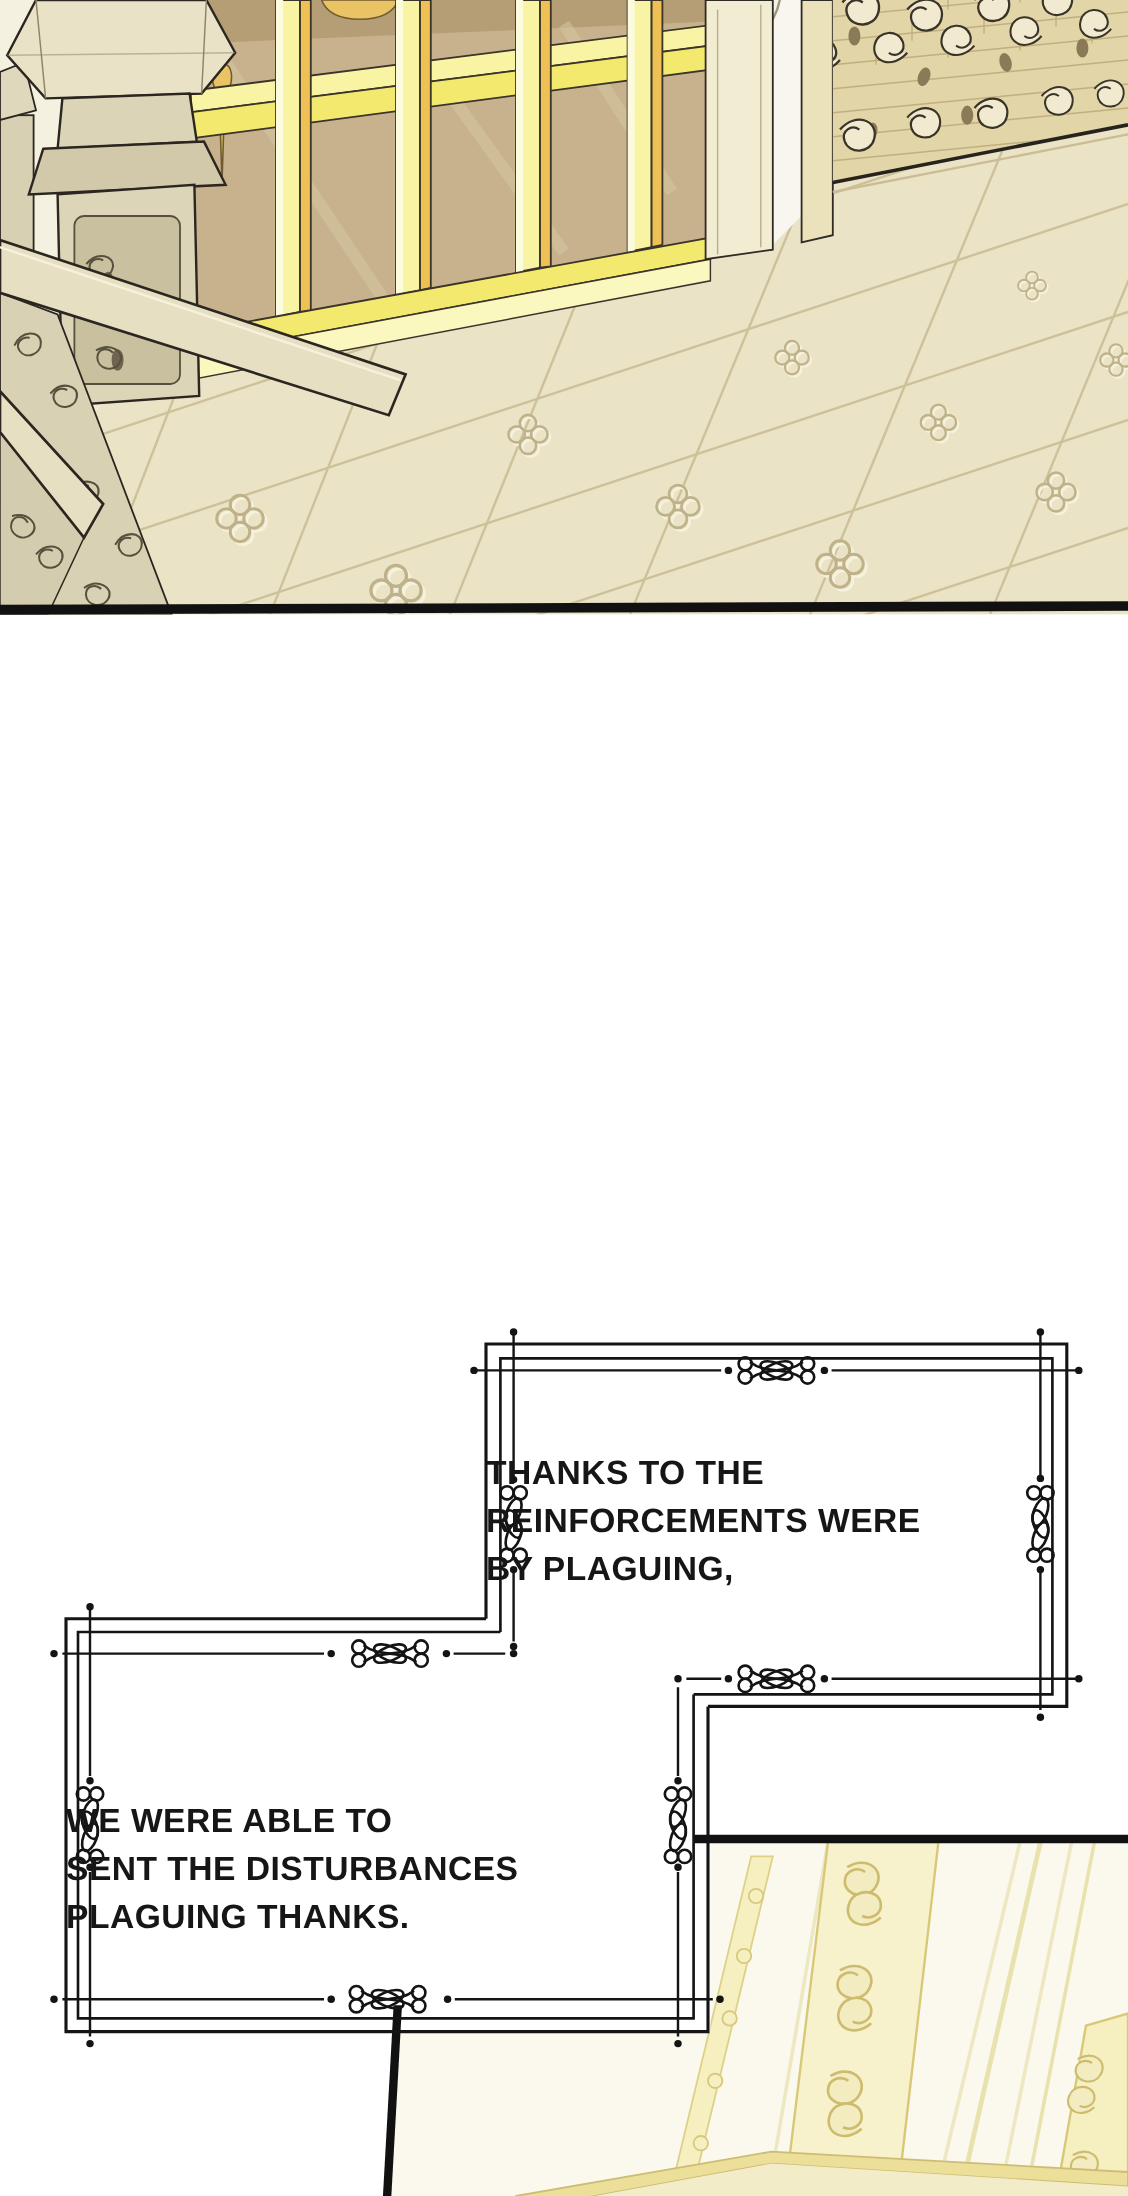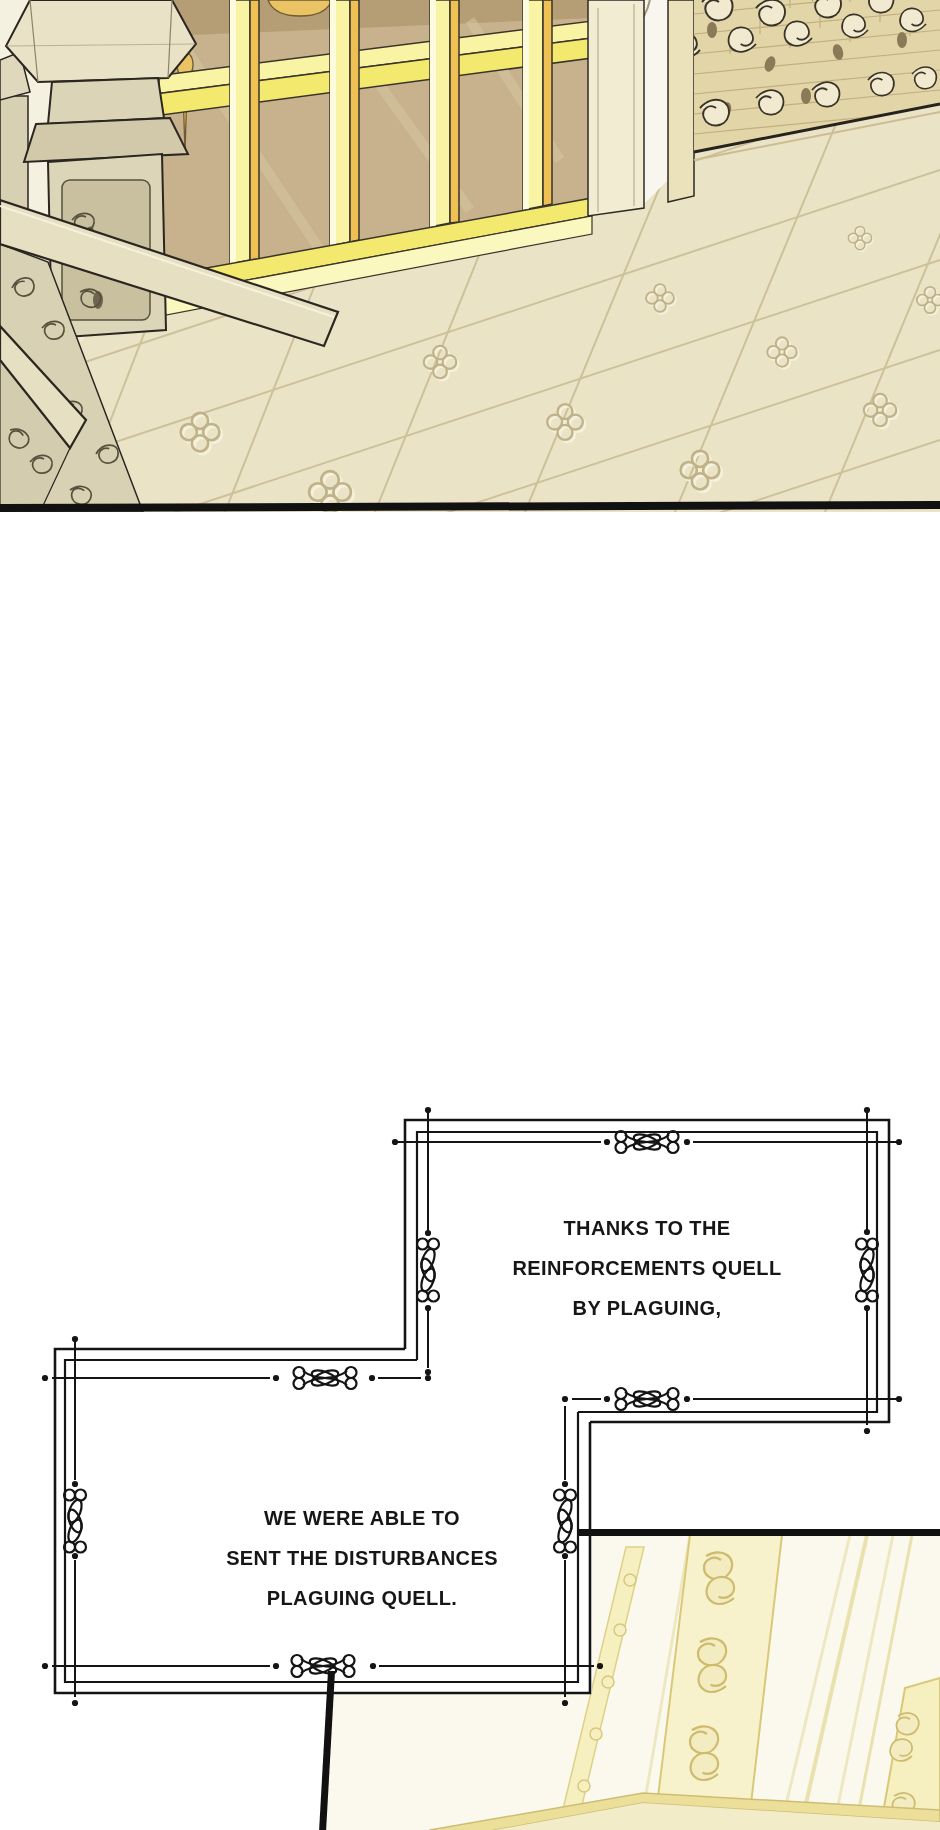--- a/index.html
+++ b/index.html
@@ -1,20 +1,20 @@
 <!DOCTYPE html>
 <html><head>
 <meta charset="utf-8">
 <style>
   html,body{margin:0;padding:0;background:#ffffff;}
   #stage{position:relative;width:940px;height:1830px;background:#ffffff;overflow:hidden;
          font-family:"Liberation Sans",sans-serif;}
   #stage svg{position:absolute;left:0;top:0;display:block;}
-  .nar-box{position:absolute;text-align:center;color:#161616;font-weight:bold;
-           font-size:20px;line-height:40px;letter-spacing:.4px;}
+  .nar-box{position:absolute;color:#161616;font-weight:bold;
+           font-size:28px;line-height:40px;letter-spacing:.4px;}
   .nar-line{height:40px;white-space:nowrap;}
 </style>
 </head>
 <body>
 
 <div id="stage">
 
   <svg width="940" height="512" viewBox="0 0 940 512">
     <defs>
       <clipPath id="floorclip">
@@ -344,23 +344,23 @@
     <use href="#knot" transform="translate(325,1378)"></use>
     <use href="#knot" transform="translate(323,1666)"></use>
     <use href="#braid" transform="translate(428,1270)"></use>
     <use href="#braid" transform="translate(867,1270)"></use>
     <use href="#braid" transform="translate(75,1521)"></use>
     <use href="#braid" transform="translate(565,1521)"></use>
   </svg>
 
   <div class="nar-box" style="left:405px;top:1208px;width:484px;">
     <div class="nar-line">THANKS TO THE</div>
-    <div class="nar-line">REINFORCEMENTS QUELL</div>
+    <div class="nar-line">REINFORCEMENTS WERE</div>
     <div class="nar-line">BY PLAGUING,</div>
   </div>
 
   <div class="nar-box" style="left:55px;top:1498px;width:614px;">
     <div class="nar-line">WE WERE ABLE TO</div>
     <div class="nar-line">SENT THE DISTURBANCES</div>
-    <div class="nar-line">PLAGUING QUELL.</div>
+    <div class="nar-line">PLAGUING THANKS.</div>
   </div>
 
 </div>
 
 </body></html>

